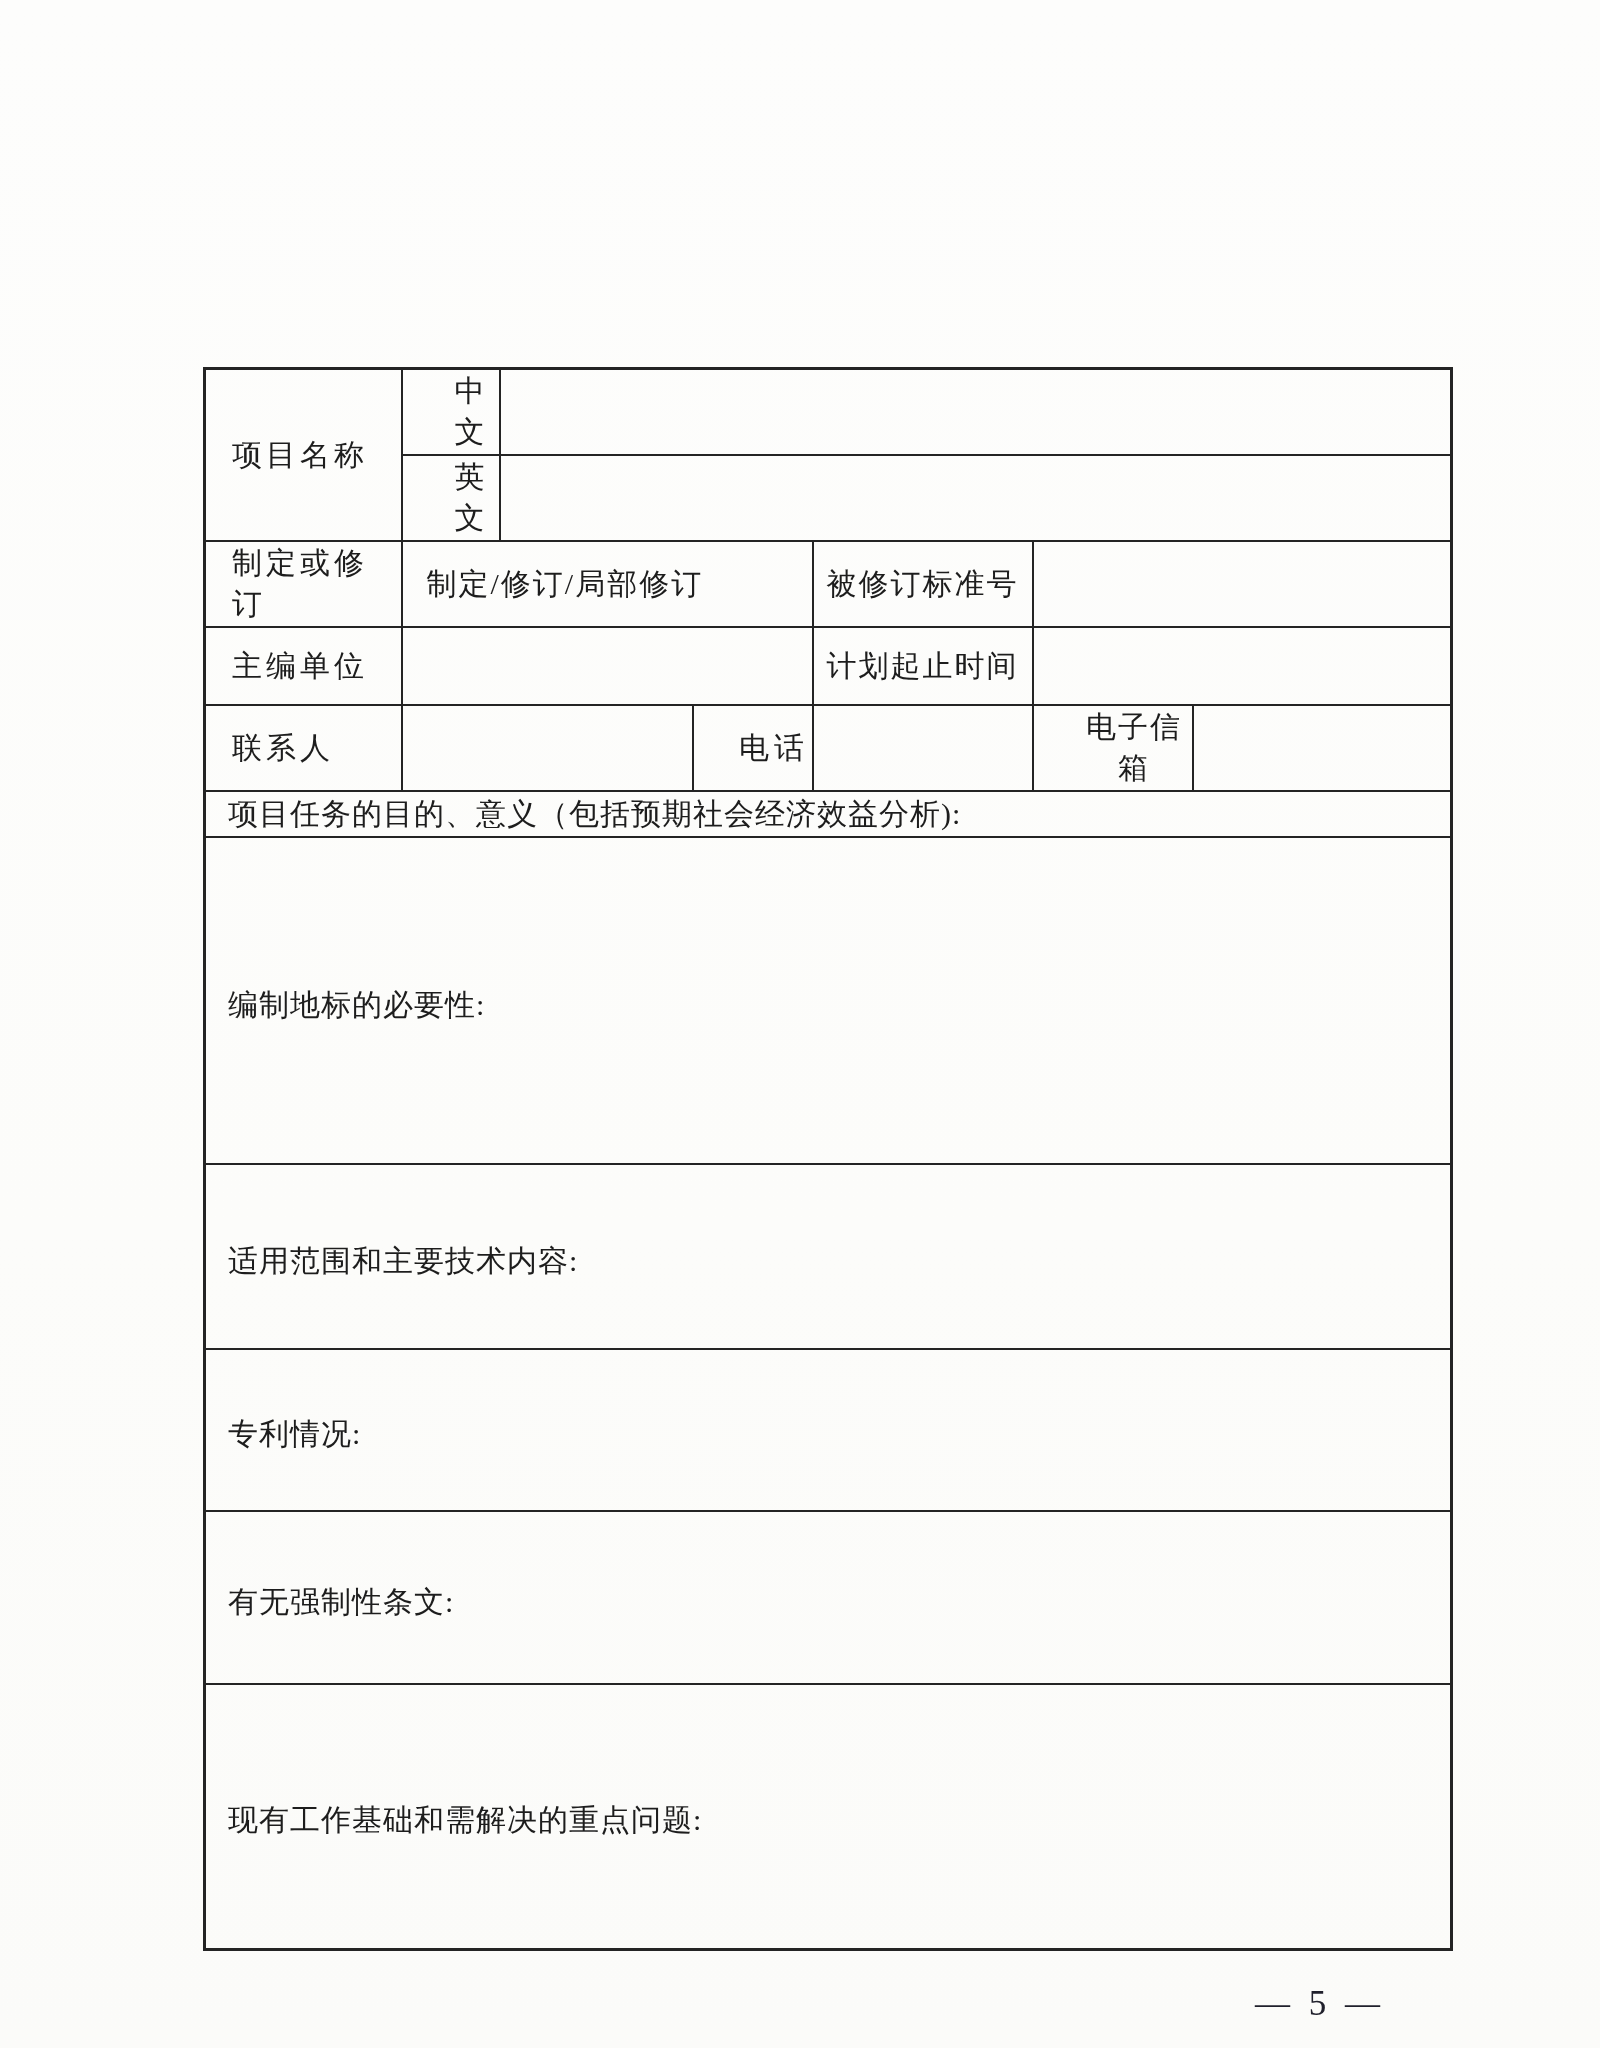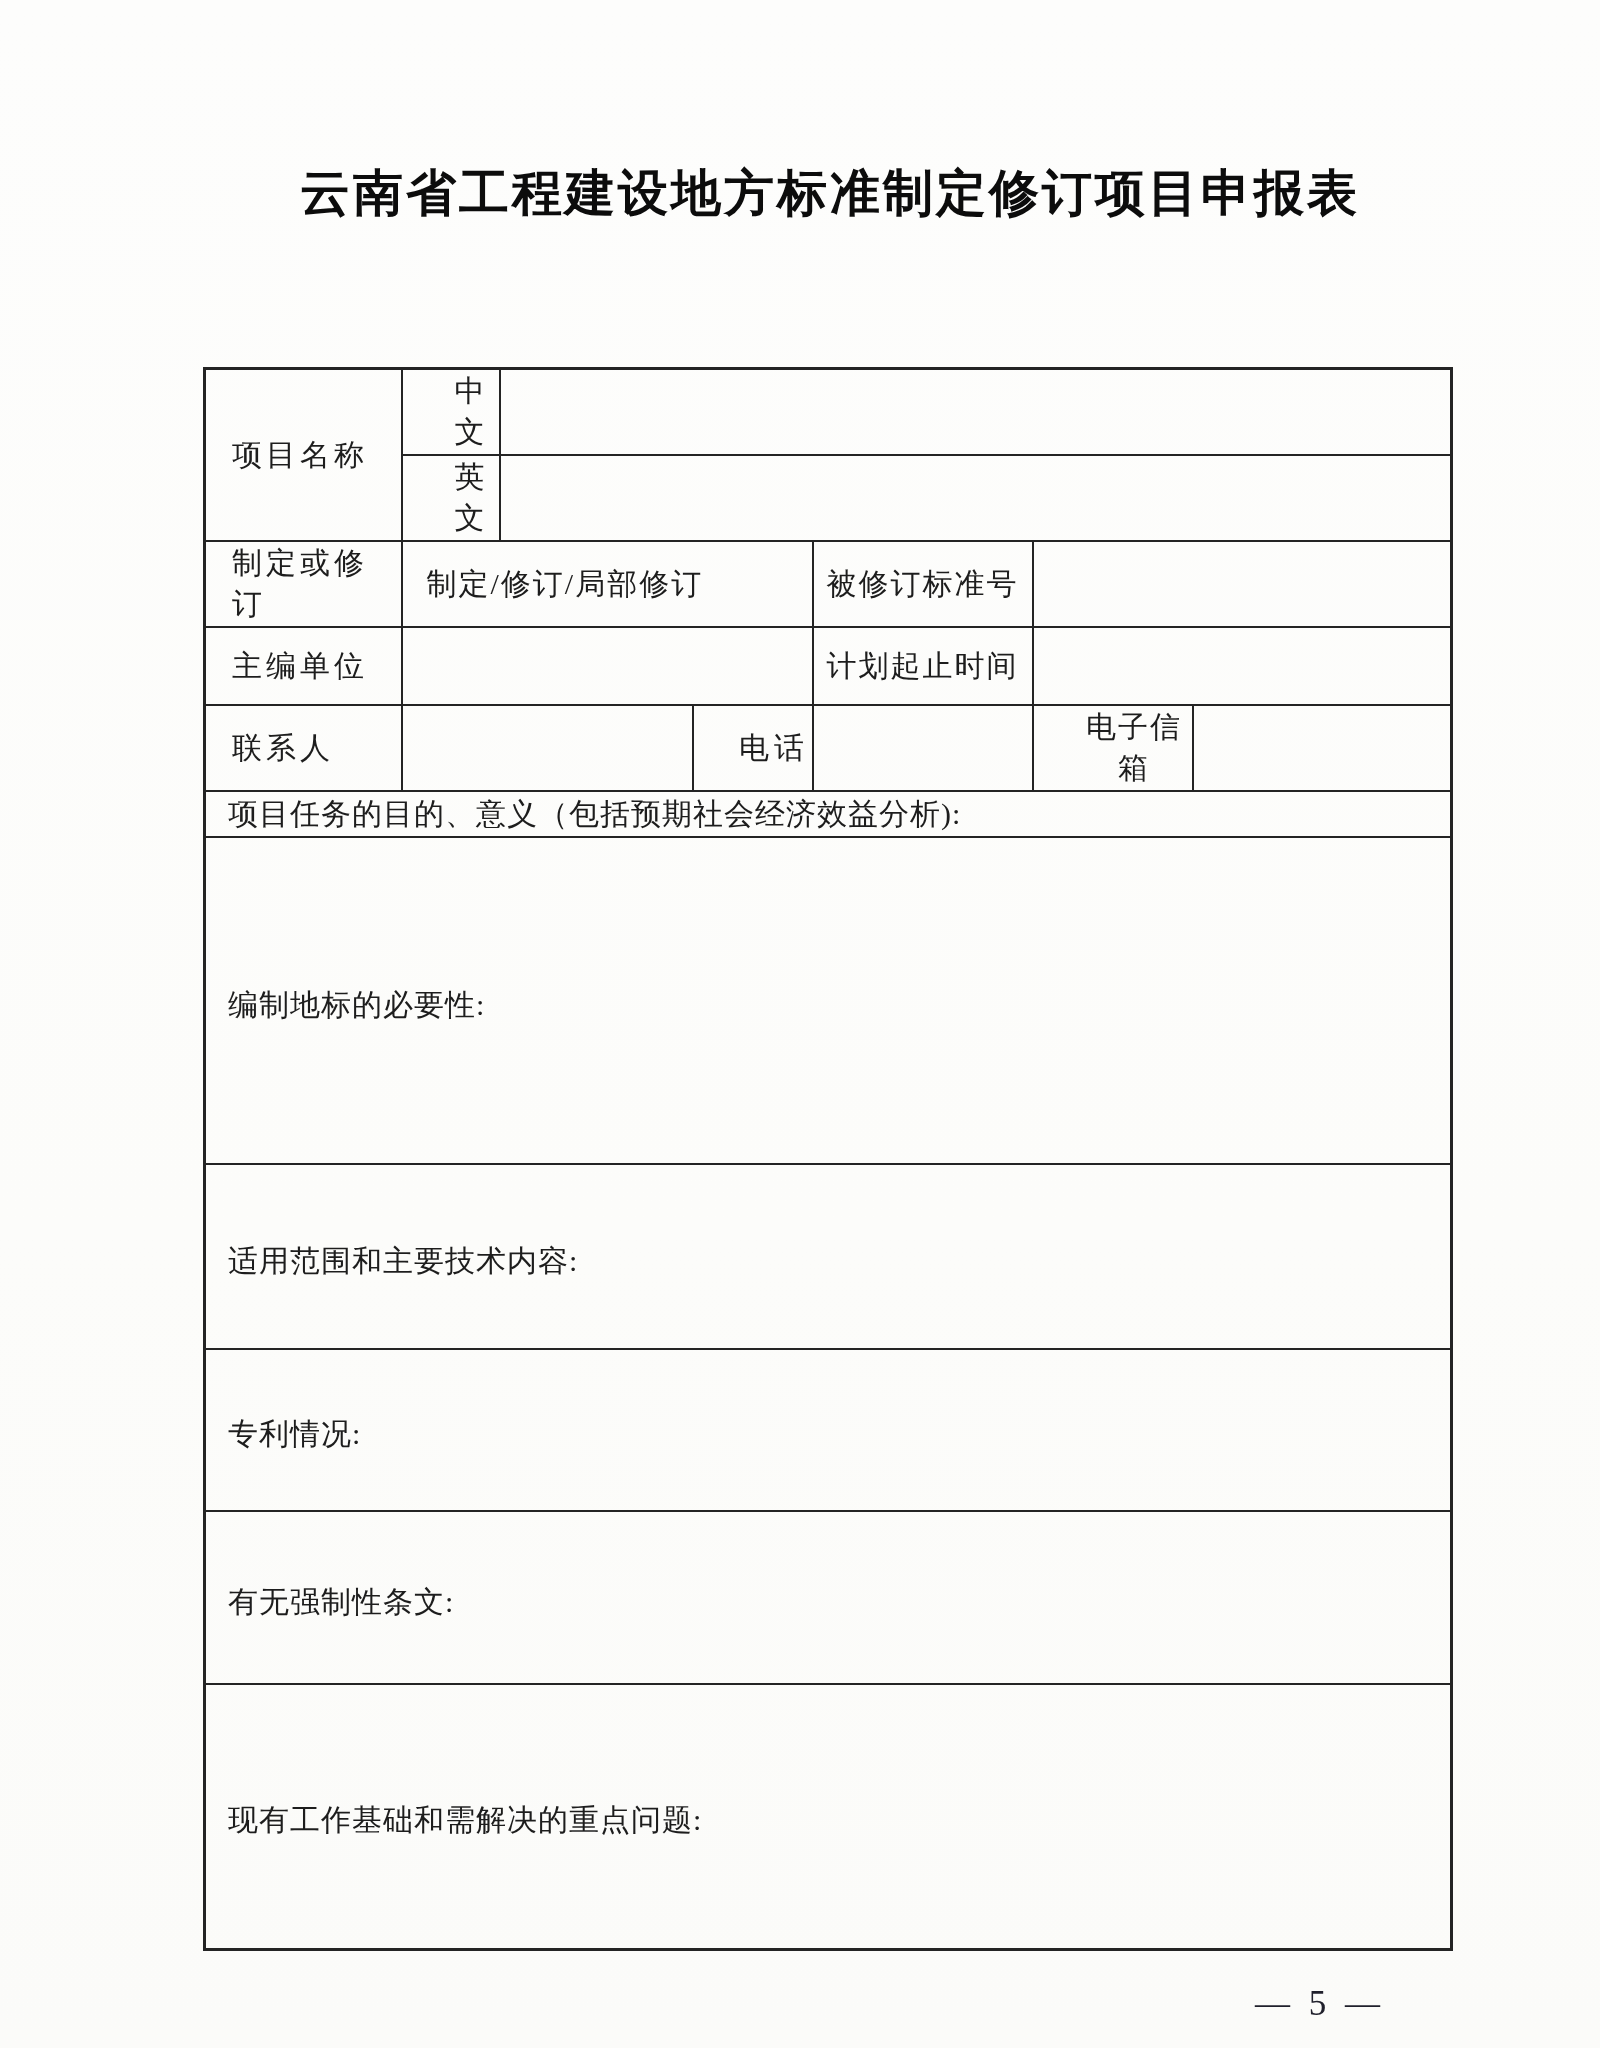--- a/index.html
+++ b/index.html
@@ -54,21 +54,20 @@
     font-size: 35px;
     letter-spacing: 5px;
     color: #20202c;
   }
 </style>
 </head>
 <body>
 
 <div class="page">
 
-  <h1 class="doc-title">云南省工程建设地方标准制定修订项目申报表</h1>
 
   <table class="form-table">
     <colgroup>
       <col style="width:197px">
       <col style="width:98px">
       <col style="width:193px">
       <col style="width:120px">
       <col style="width:220px">
       <col style="width:160px">
       <col style="width:259px">

